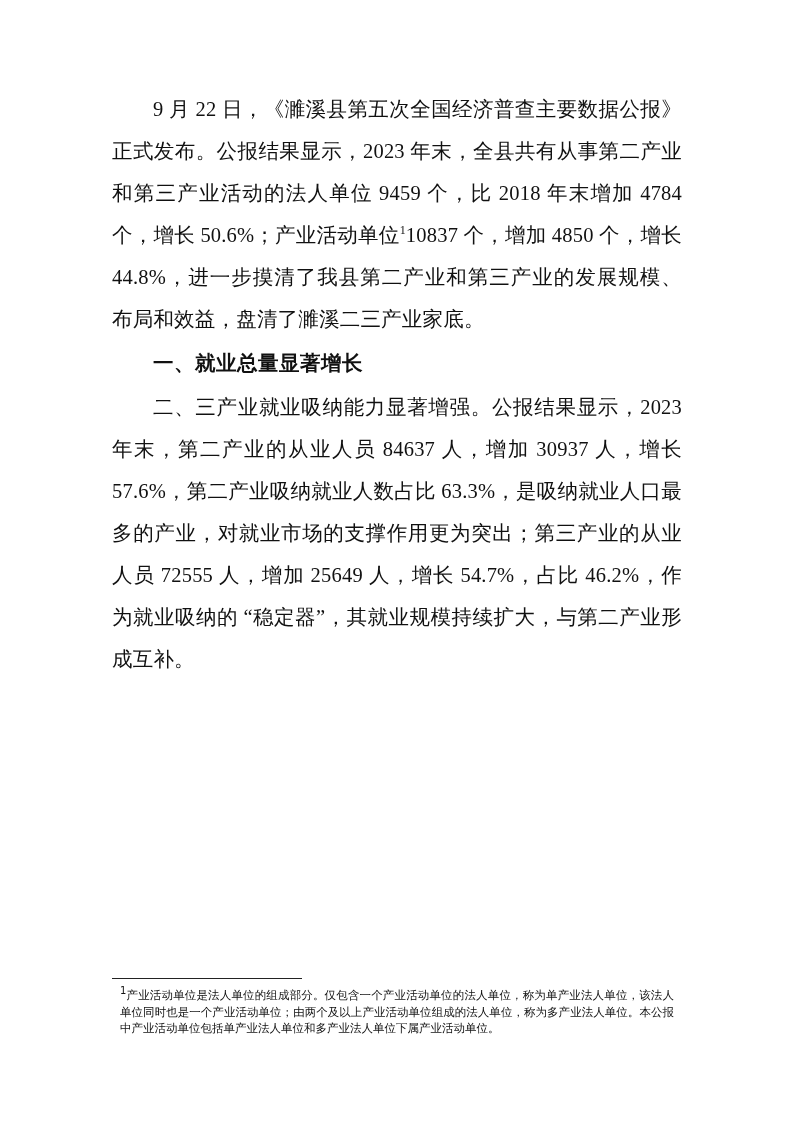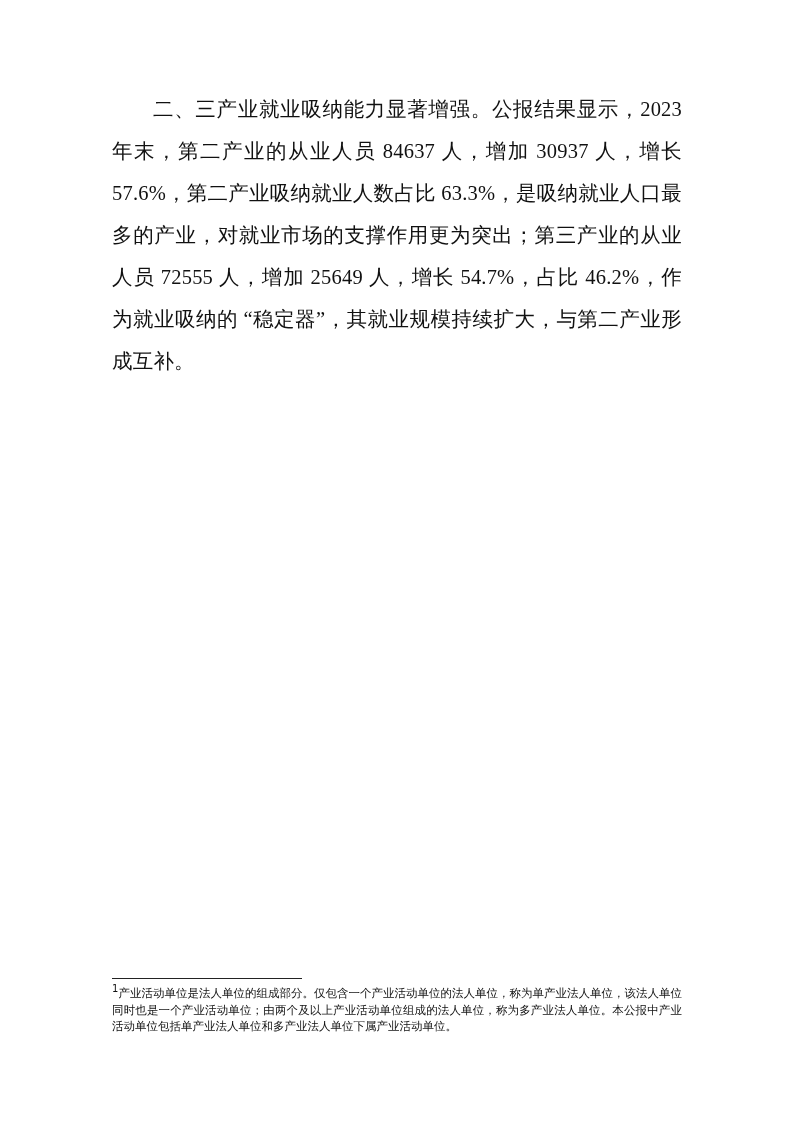--- a/index.html
+++ b/index.html
@@ -59,37 +59,39 @@
     border-top: 1px solid #222;
     margin-bottom: 6px;
   }
   .footnote {
     font-family: "DejaVu Sans", "Liberation Sans", sans-serif;
     font-size: 11.5px;
     line-height: 16.5px;
     text-align: justify;
     text-justify: inter-ideograph;
     color: #111;
-    margin: 0;
+    margin: 8px;
   }
   .footnote .marker {
     font-size: 10px;
     vertical-align: super;
     line-height: 0;
   }
 </style>
 </head>
 <body>
 
 <div class="page">
 
   <div class="content">
 
+    <p class="para"><span>9 月 22 日，《濉溪县第五次全国经济普查主要数据公报》正式发布。公报结果显示，2023 年末，全县共有从事第二产业和第三产业活动的法人单位 9459 个，比 2018 年末增加 4784 个，增长 50.6%；产业活动单位</span><sup class="fn">1</sup><span>10837 个，增加 4850 个，增长 44.8%，进一步摸清了我县第二产业和第三产业的发展规模、布局和效益，盘清了濉溪二三产业家底。</span></p>
 
 
+    <p class="heading">一、就业总量显著增长</p>
 
 
     <p class="para">二、三产业就业吸纳能力显著增强。公报结果显示，2023 年末，第二产业的从业人员 84637 人，增加 30937 人，增长 57.6%，第二产业吸纳就业人数占比 63.3%，是吸纳就业人口最多的产业，对就业市场的支撑作用更为突出；第三产业的从业人员 72555 人，增加 25649 人，增长 54.7%，占比 46.2%，作为就业吸纳的 “稳定器”，其就业规模持续扩大，与第二产业形成互补。</p>
 
   </div>
 
   <div class="footnote-wrap">
     <div class="footnote-rule"></div>
     <p class="footnote"><span class="marker">1</span><span>产业活动单位是法人单位的组成部分。仅包含一个产业活动单位的法人单位，称为单产业法人单位，该法人单位同时也是一个产业活动单位；由两个及以上产业活动单位组成的法人单位，称为多产业法人单位。本公报中产业活动单位包括单产业法人单位和多产业法人单位下属产业活动单位。</span></p>
   </div>

